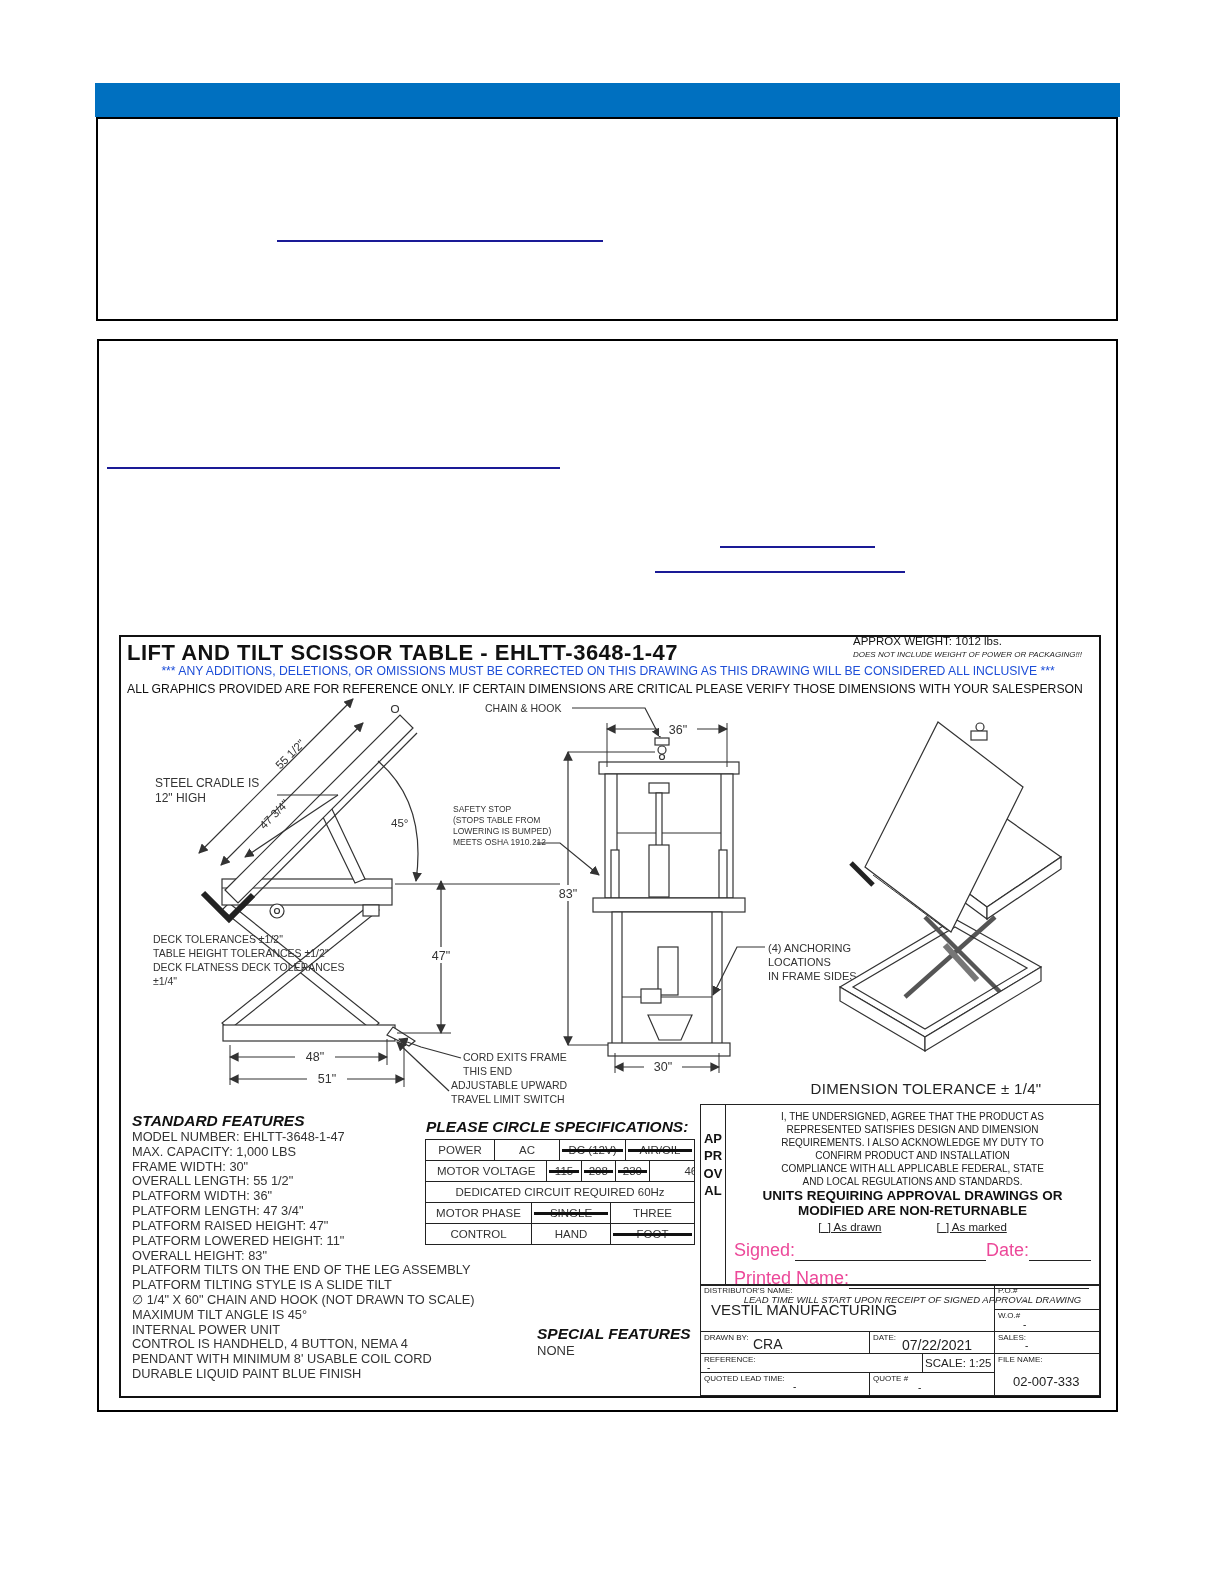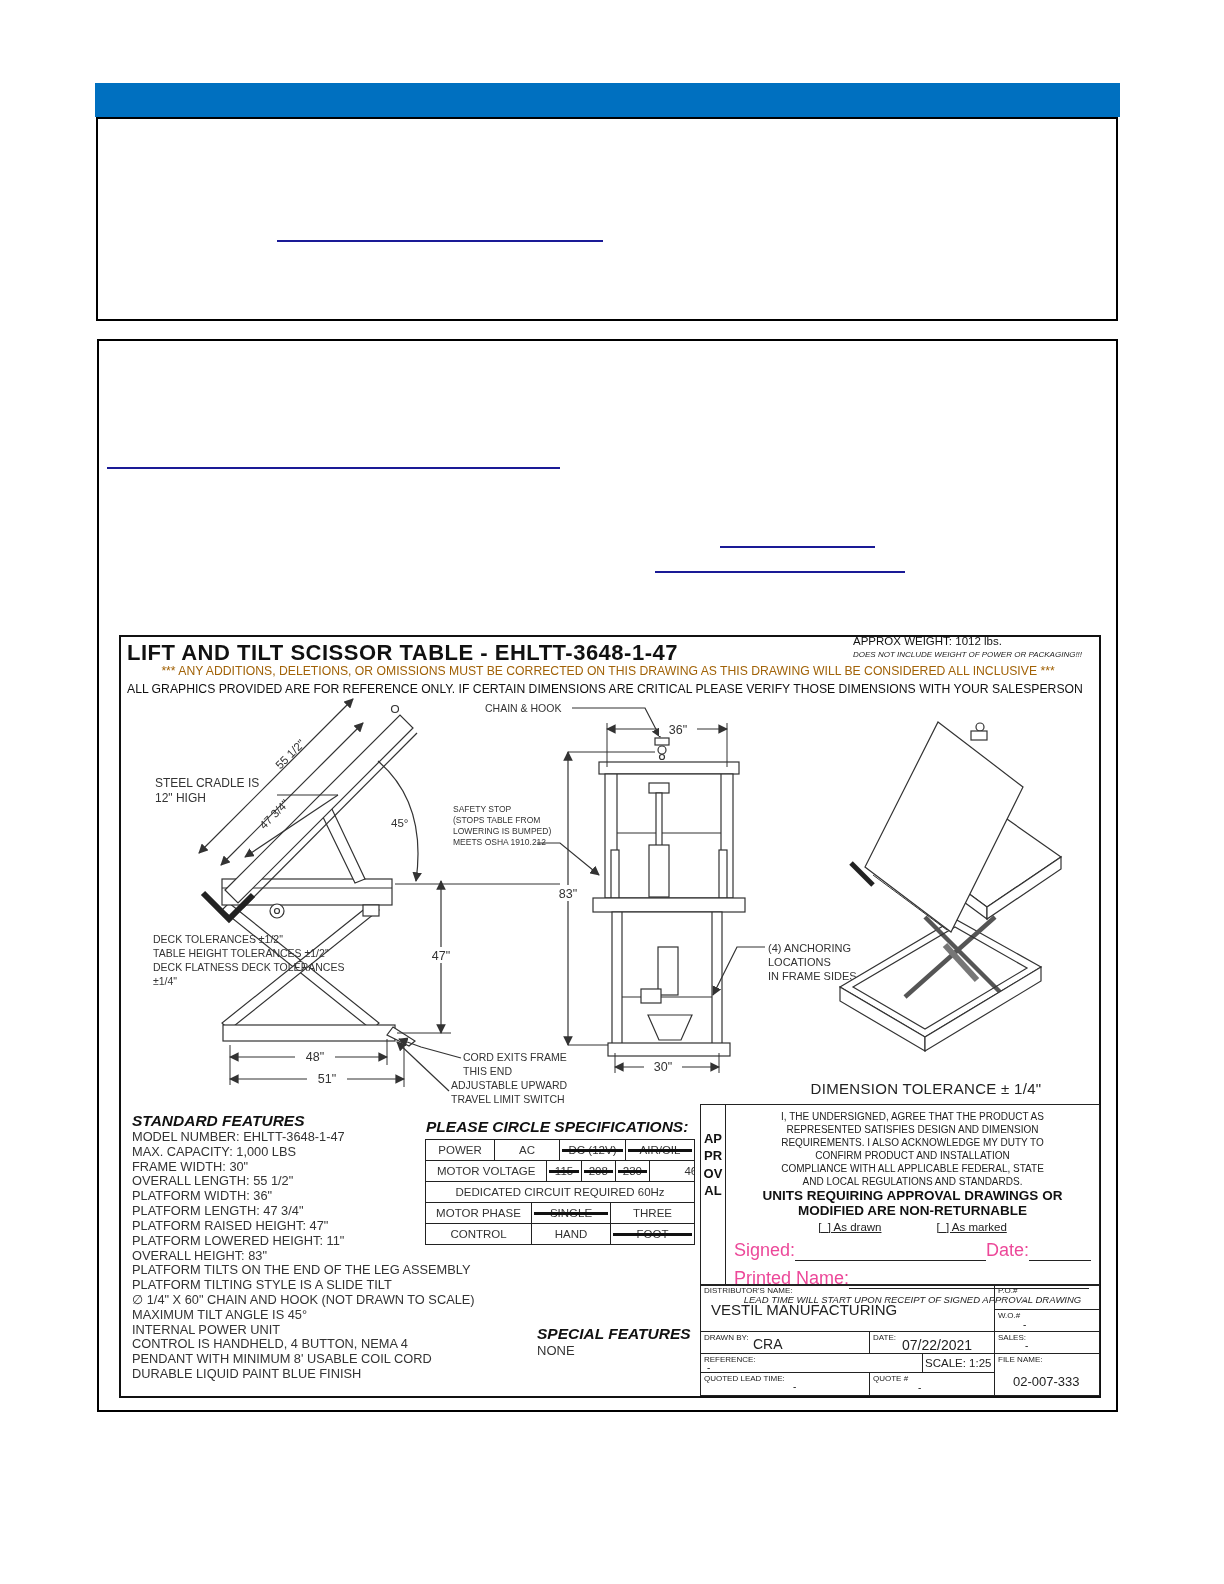--- a/index.html
+++ b/index.html
@@ -10,21 +10,21 @@
   #banner{left:95px;top:83px;width:1025px;height:34px;background:#0070C0;}
   #box1{left:96px;top:117px;width:1018px;height:200px;border:2px solid #000;background:#fff;}
   #box2{left:97px;top:339px;width:1017px;height:1069px;border:2px solid #000;background:#fff;}
   .linkline{height:2px;background:#1a1a96;}
   
   #frame{left:119px;top:635px;width:978px;height:759px;border:2px solid #111;background:#fff;}
   #dwg-title{left:127px;top:640px;font-size:22px;font-weight:bold;letter-spacing:.5px;color:#111;white-space:nowrap;}
   #weight{left:853px;top:636px;width:246px;line-height:11px;}
   #weight .w1{font-size:11.5px;color:#111;}
   #weight .w2{font-size:8px;font-style:italic;color:#222;margin-top:2px;}
-  #disc1{left:125px;top:664px;width:966px;text-align:center;font-size:12.2px;color:#a16207;white-space:nowrap;}
+  #disc1{left:125px;top:664px;width:966px;text-align:center;font-size:12.2px;color:#1d4ed8;white-space:nowrap;}
   #disc2{left:127px;top:682px;width:966px;font-size:12.2px;color:#111;white-space:nowrap;}
   
   #dimtol{left:770px;top:1080px;width:312px;text-align:center;font-size:15px;color:#222;letter-spacing:.3px;}
   
   #features{left:132px;top:1112px;width:300px;}
   #features .head{font-size:15.5px;font-weight:bold;font-style:italic;color:#111;}
   #features .item{font-size:12.8px;line-height:14.82px;color:#333;white-space:nowrap;}
   
   #special{left:537px;top:1325px;}
   #special .head{font-size:15.5px;font-weight:bold;font-style:italic;color:#111;}

